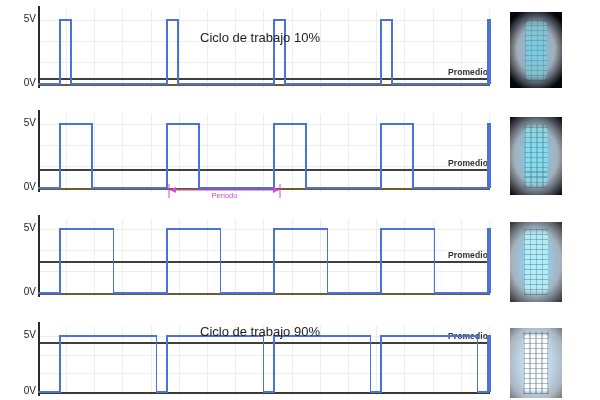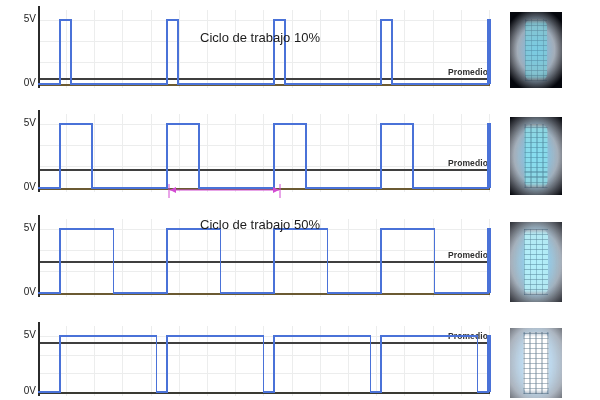--- a/index.html
+++ b/index.html
@@ -164,20 +164,21 @@
         </div>
     </div>
     <div class="ann" id="ann1" style="left: 168px; width: 113px; top: 74px;">
         <svg width="113" height="22">
           <line x1="1" y1="0" x2="1" y2="14" stroke="#d24bd2" stroke-width="1"></line>
           <line x1="112" y1="0" x2="112" y2="14" stroke="#d24bd2" stroke-width="1"></line>
           <line x1="2" y1="6" x2="111" y2="6" stroke="#d24bd2" stroke-width="1"></line>
           <polygon points="2,6 8,3 8,9" fill="#d24bd2"></polygon>
           <polygon points="111,6 105,3 105,9" fill="#d24bd2"></polygon>
         </svg>
+      <div class="ann-label">Periodo</div>
     </div>
   </div>
 
   <div class="row" id="row2" style="top:215px;height:100px;">
     <div class="ylab-wrap">
       <div class="ytick" id="y5_2" style="top: 7px;">5V</div>
       <div class="ytick" id="y0_2" style="top: 71px;">0V</div>
     </div>
     <div class="plot" id="plot2" style="top:4px;height:78px;">
       <div class="grid" id="grid2">
@@ -204,21 +205,20 @@
       <div class="avg" id="avg2" style="top: 42px;"></div>
       <div class="avg-label" id="avglab2" style="top: 31px;">Promedio</div>
       <div class="xaxis brown" id="xax2" style="top: 74px;"></div>
       <div class="yaxis" style="top:-4px;bottom:0;"></div>
       <div class="wave" id="wave2">
           <svg width="452" height="78">
             <path d="M 0 74 L 22 74 L 22 10 L 75.5 10 L 75.5 74 L 129 74 L 129 10 L 182.5 10 L 182.5 74 L 236 74 L 236 10 L 289.5 10 L 289.5 74 L 343 74 L 343 10 L 396.5 10 L 396.5 74 L 450 74 L 450 10 L 452 10 L 452 74" fill="none" stroke="#4a72d8" stroke-width="1.6" shape-rendering="crispEdges"></path>
           </svg>
         </div>
     </div>
-    <div class="title" id="title2" style="left:160px;width:200px;top:2px;">Ciclo de trabajo 50%</div>
   </div>
 
   <div class="row" id="row3" style="top:322px;height:80px;">
     <div class="ylab-wrap">
       <div class="ytick" id="y5_3" style="top: 7px;">5V</div>
       <div class="ytick" id="y0_3" style="top: 63px;">0V</div>
     </div>
     <div class="plot" id="plot3" style="top:4px;height:70px;">
       <div class="grid" id="grid3">
           <div class="gv" style="left: 28px;"></div>
@@ -244,20 +244,21 @@
       <div class="avg" id="avg3" style="top: 15.6px;"></div>
       <div class="avg-label" id="avglab3" style="top: 4.6px;">Promedio</div>
       <div class="xaxis" id="xax3" style="top: 66px;"></div>
       <div class="yaxis" style="top:-4px;bottom:0;"></div>
       <div class="wave" id="wave3">
           <svg width="452" height="70">
             <path d="M 0 66 L 22 66 L 22 10 L 118.3 10 L 118.3 66 L 129 66 L 129 10 L 225.3 10 L 225.3 66 L 236 66 L 236 10 L 332.3 10 L 332.3 66 L 343 66 L 343 10 L 439.3 10 L 439.3 66 L 450 66 L 450 10 L 452 10 L 452 66" fill="none" stroke="#4a72d8" stroke-width="1.6" shape-rendering="crispEdges"></path>
           </svg>
         </div>
     </div>
+    <div class="title" id="title3" style="left:160px;width:200px;top:2px;">Ciclo de trabajo 90%</div>
   </div>
 
   <div class="led" id="led0" style="left: 510px; top: 12px; width: 52px; height: 76px; background: radial-gradient(34px 42.5px, rgba(70, 160, 215, 0.45) 0%, rgba(12, 24, 48, 0.35) 55%, rgb(5, 7, 13) 100%);">
       <div class="led-glow" style="width: 34px; height: 51px; background: radial-gradient(rgba(70, 160, 215, 0.45) 0%, rgba(0, 0, 0, 0) 70%); filter: blur(7px);"></div>
       <div class="led-core" style="width: 22px; height: 62px; opacity: 0.62; background: linear-gradient(rgba(255, 255, 255, 0.05) 0%, rgb(111, 208, 224) 8%, rgb(111, 208, 224) 92%, rgba(255, 255, 255, 0.05) 100%); box-shadow: rgba(70, 160, 215, 0.45) 0px 0px 11px; filter: blur(0.6px);">
         <div class="led-grid" style="background: repeating-linear-gradient(0deg, rgba(0, 40, 70, 0.55) 0px, rgba(0, 40, 70, 0.55) 1.5px, rgba(0, 0, 0, 0) 1.5px, rgba(0, 0, 0, 0) 5px), repeating-linear-gradient(90deg, rgba(0, 40, 70, 0.45) 0px, rgba(0, 40, 70, 0.45) 1.5px, rgba(0, 0, 0, 0) 1.5px, rgba(0, 0, 0, 0) 6px);"></div>
       </div>
     </div>
   <div class="led" id="led1" style="left: 510px; top: 117px; width: 52px; height: 78px; background: radial-gradient(40px 50px, rgba(90, 185, 235, 0.55) 0%, rgba(12, 24, 48, 0.35) 55%, rgb(5, 7, 13) 100%);">
       <div class="led-glow" style="width: 40px; height: 60px; background: radial-gradient(rgba(90, 185, 235, 0.55) 0%, rgba(0, 0, 0, 0) 70%); filter: blur(8px);"></div>

